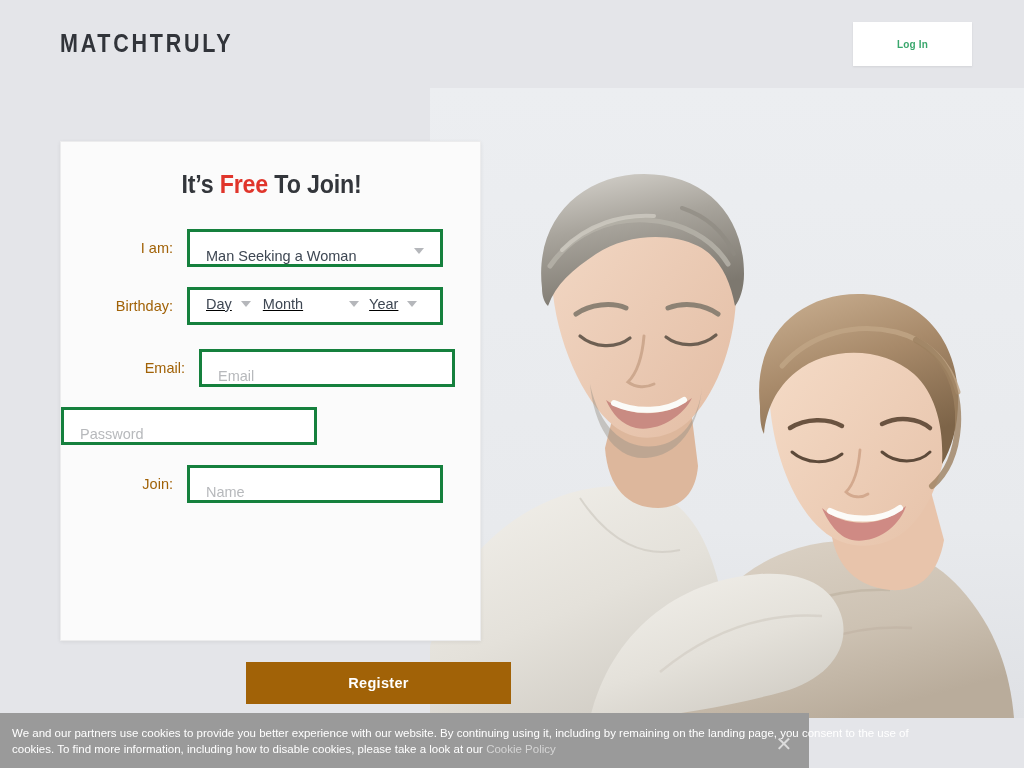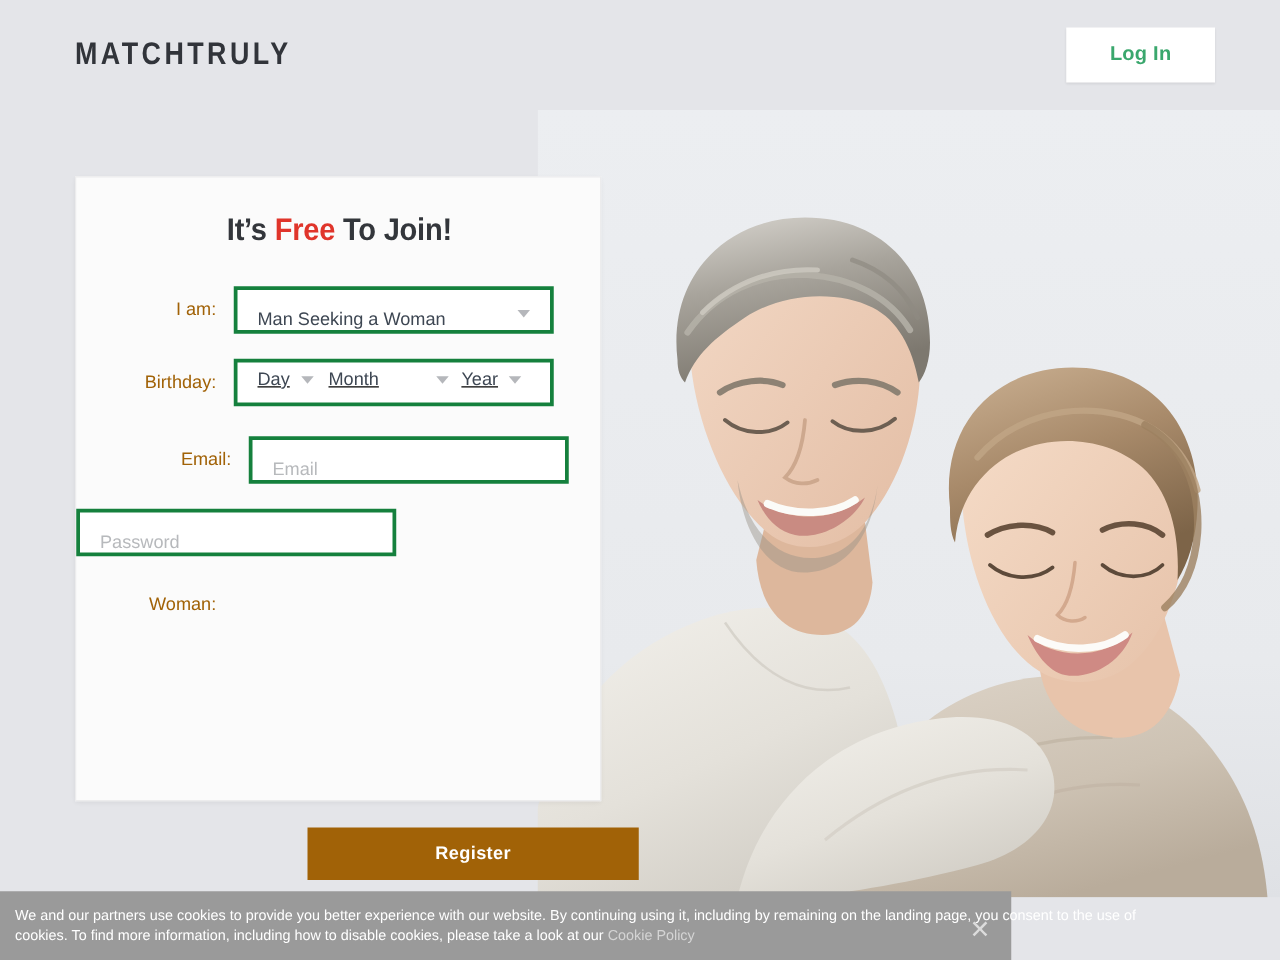--- a/index.html
+++ b/index.html
@@ -58,21 +58,21 @@
   }
   #login-button {
     position: absolute;
     left: 853px; top: 22px;
     width: 119px; height: 44px;
     background: #ffffff;
     border: none;
     box-shadow: 0 1px 2px rgba(0,0,0,0.08);
     color: #3aa76d;
     font-family: "Liberation Sans", sans-serif;
-    font-size: 16px;
+    font-size: 10px;
     font-weight: bold;
     letter-spacing: 0.2px;
     cursor: pointer;
     display: flex;
     align-items: center;
     justify-content: center;
   }
 
   
   #reg-card {
@@ -390,21 +390,24 @@
       </div>
     </div>
 
     <div class="form-row" id="row-password" style="top:265px;">
       <div class="field">
         <span class="ph">Password</span>
       </div>
     </div>
 
     <div class="form-row" id="row-name" style="top:323px;">
-      <div class="row-label">Woman:</div>
+      <div class="row-label">Join:</div>
+      <div class="field">
+        <span class="ph">Name</span>
+      </div>
     </div>
 
     <div id="register-button">Register</div>
 
     <div id="consent-row">
       <div id="consent-checkbox"></div>
       <div id="consent-text"><span>I have read, understand and agree to </span><a>Terms of Use</a><a>Privacy Policy</a><span> and </span><a>Cookie Policy</a><span>.</span></div>
     </div>
 
   </div>

